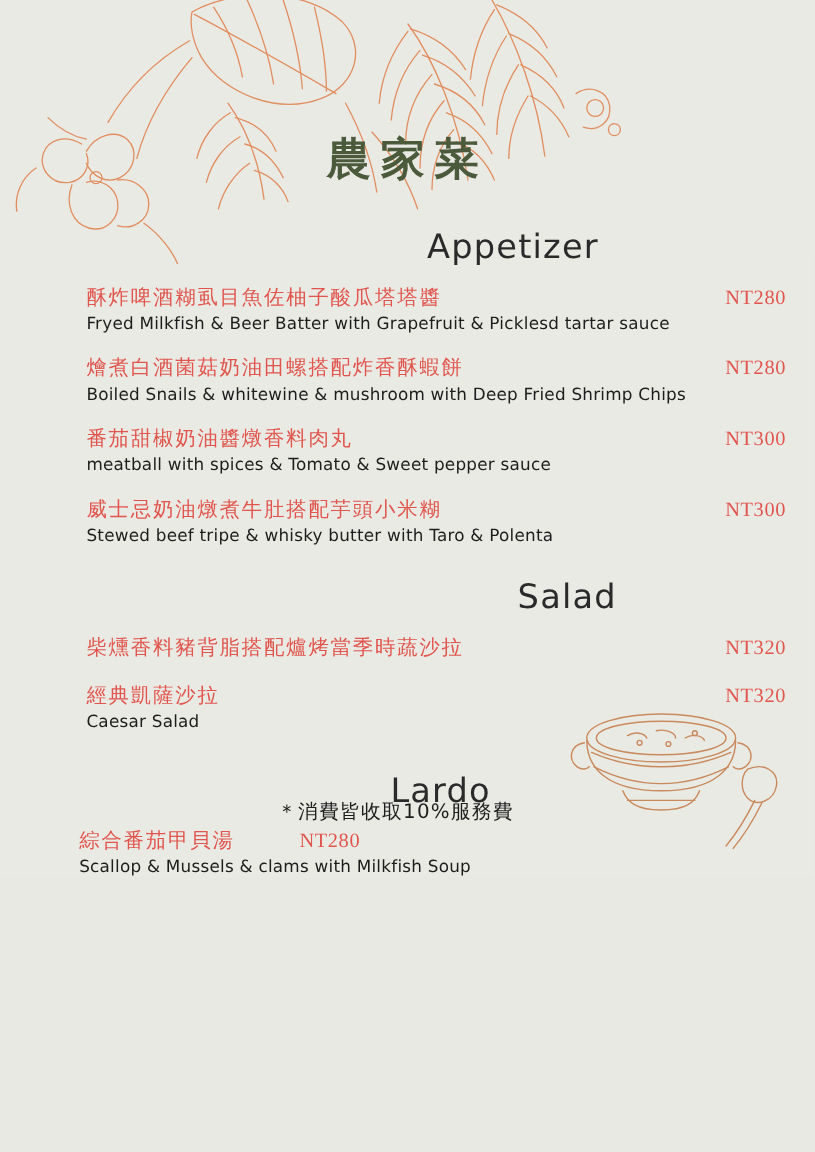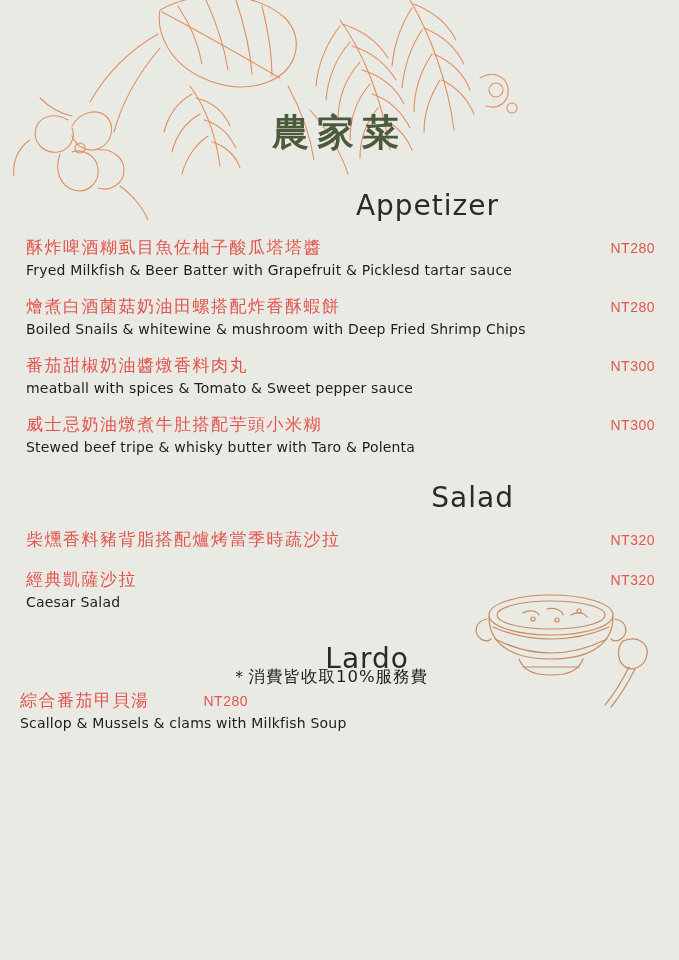--- a/index.html
+++ b/index.html
@@ -77,37 +77,38 @@
   .section-head-wrap {
     padding: 4px 0 14px 0;
   }
 
   .items {
     padding: 0 24px 0 26px;
   }
 
   .item {
     margin-bottom: 17px;
+    margin-left: 46px;
   }
   .item-row {
     display: flex;
     align-items: baseline;
     justify-content: space-between;
   }
   .item-zh {
     color: #e0564e;
     font-size: 17px;
     font-family: "DejaVu Serif", serif;
     letter-spacing: 1.5px;
     white-space: nowrap;
   }
   .item-price {
     color: #e0564e;
-    font-size: 14px;
-    font-family: Liberation Sans, sans-serif;
+    font-size: 17px;
+    font-family: Liberation Serif, serif;
     letter-spacing: 0.5px;
     white-space: nowrap;
     padding-left: 10px;
   }
   .item-en {
     color: #1d1d1d;
     font-size: 14px;
     font-family: "DejaVu Sans", sans-serif;
     letter-spacing: 0.2px;
     margin-top: 3px;

